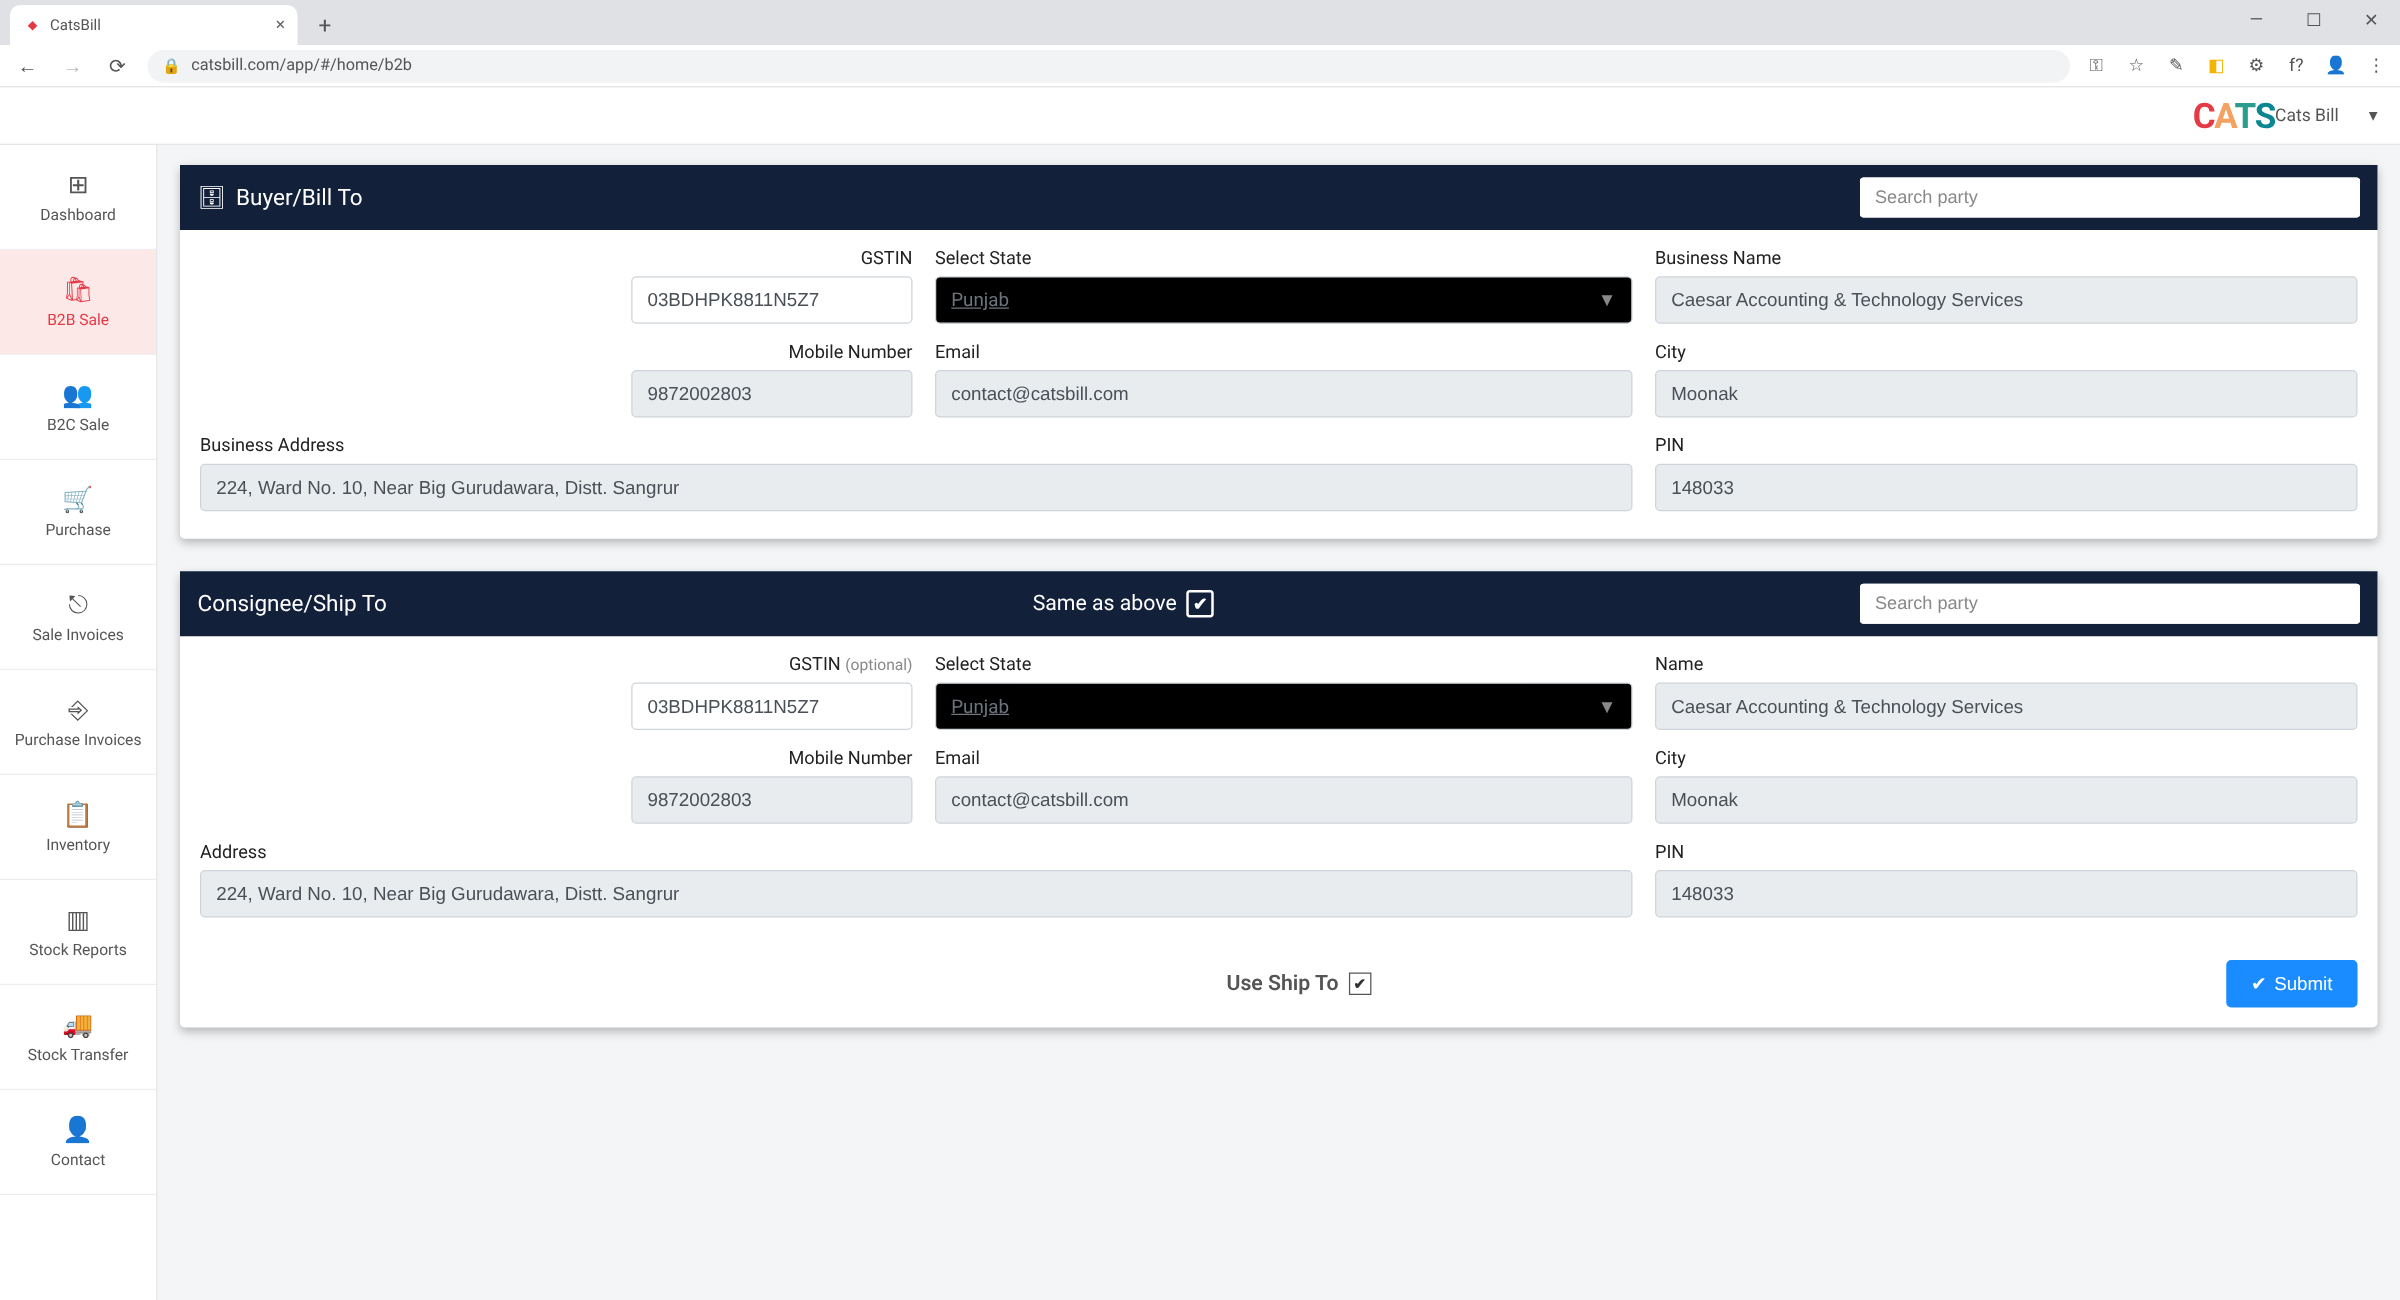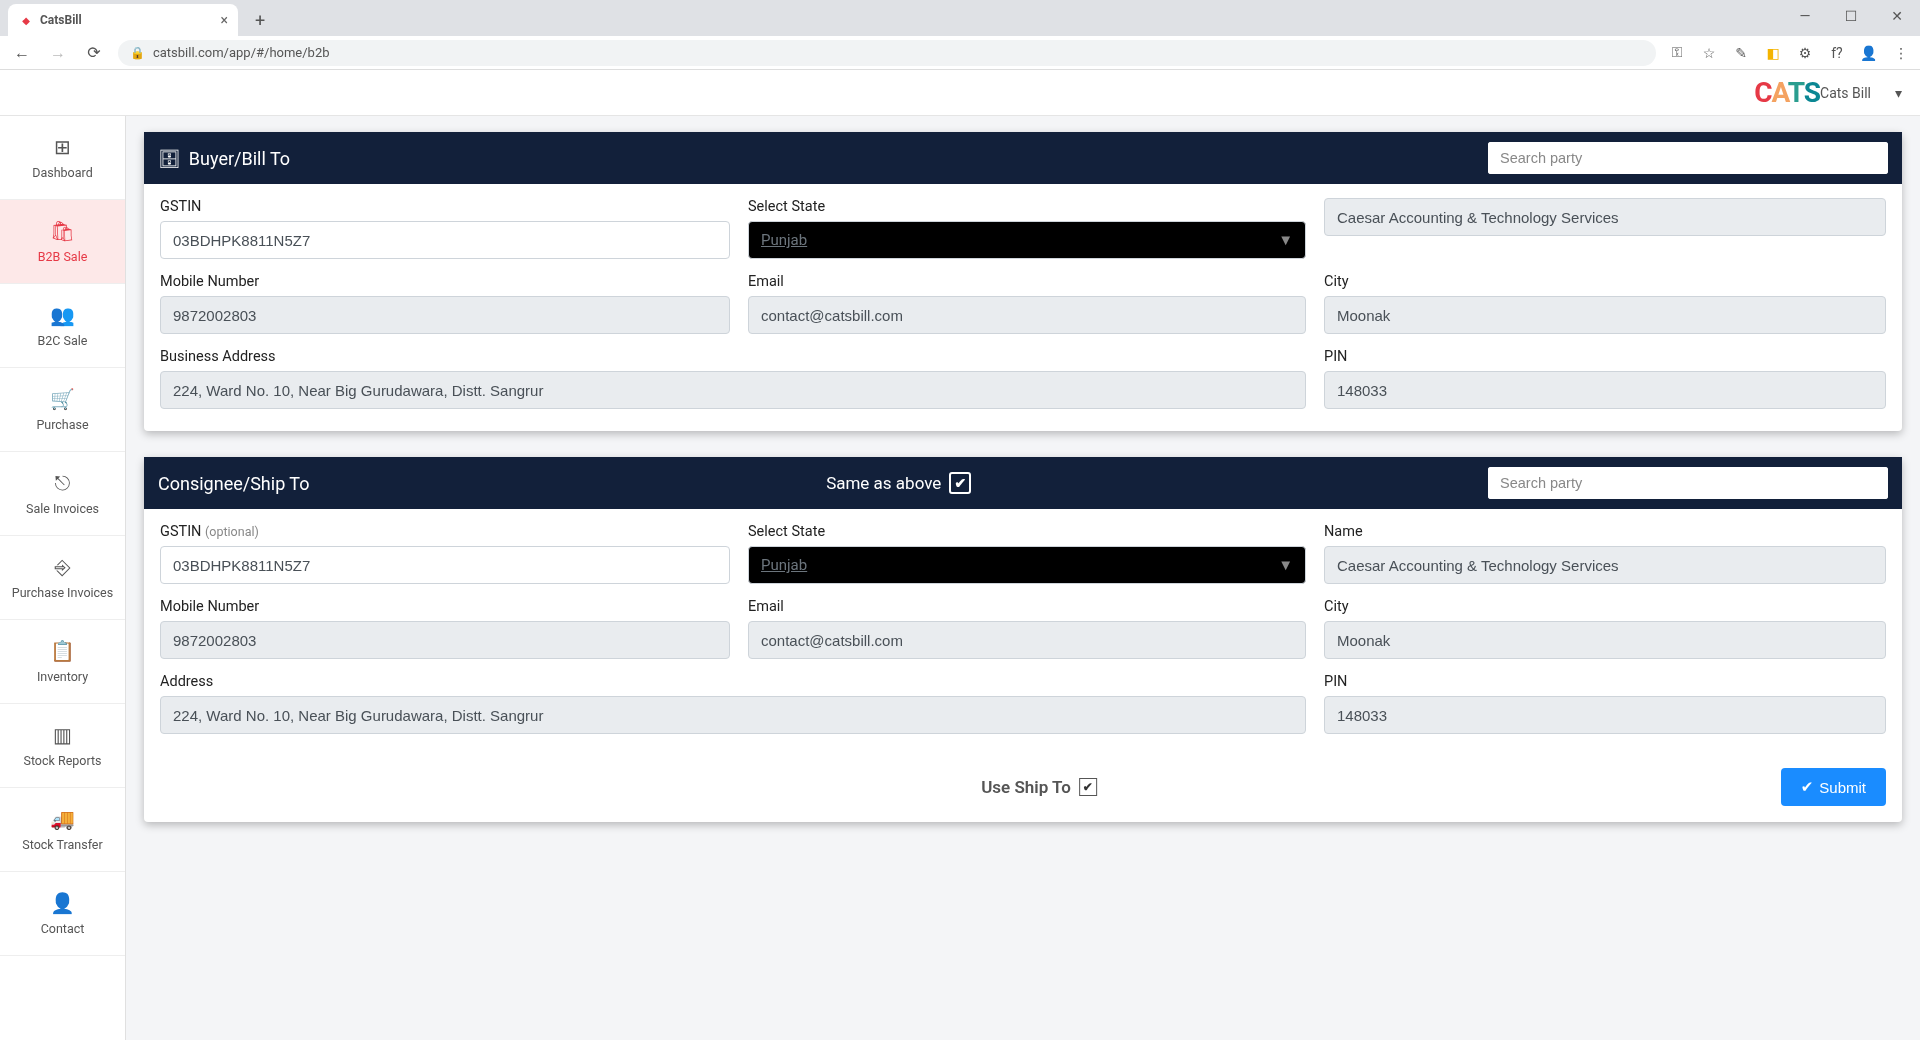--- a/index.html
+++ b/index.html
@@ -37,21 +37,21 @@
     font-size: 12px;
     color: #555;
     gap: 6px;
   }
   .tab-favicon {
     width: 16px; height: 16px;
     display:flex; align-items:center; justify-content:center;
     font-size:10px;
     color:#e63946;
   }
-  .tab-title { flex:1; overflow:hidden; text-overflow:ellipsis; white-space:nowrap;font-weight:bold;}
+  .tab-title { flex:1; overflow:hidden; text-overflow:ellipsis; white-space:nowrap;}
   .tab-close { color:#666; font-size:14px; cursor:pointer; }
   .new-tab { width:28px; height:28px; display:flex; align-items:center; justify-content:center; color:#555; font-size:18px; cursor:pointer; margin-left:8px; margin-bottom:2px;}
   .window-controls { position:absolute; right:0; top:0; display:flex; }
   .window-controls div { width:46px; height:32px; display:flex; align-items:center; justify-content:center; color:#555; cursor:pointer;}
   .addr-bar {
     background:#fff;
     height:34px;
     display:flex;
     align-items:center;
     padding:0 10px;
@@ -164,21 +164,21 @@
     align-items:center; justify-content:center;
     cursor:pointer;
   }
   .checkbox-box.checked::after {
     content:"✔"; color:#fff; font-size:14px; font-weight:bold;
   }
 
   .card-body { padding: 14px 16px 18px; }
   .form-row { display:flex; gap:18px; margin-bottom:14px; }
   .form-group { display:flex; flex-direction:column; gap:6px; }
-  .form-group.col1 { flex: 0 0 570px; }
+  .form-group.col1 { flex: 0 0 570px; align-items: flex-end; }
   .form-group.col2 { flex: 0 0 558px; }
   .form-group.col3 { flex: 1; }
   .form-group.col12 { flex: 0 0 1146px; }
   .form-label { font-size:14.5px; color:#222; }
   .form-label .opt { color:#888; font-size:12.5px; }
   .form-control {
     height:38px;
     border:1px solid #ced4da;
     border-radius:4px;
     padding:0 12px;
@@ -359,20 +359,21 @@
             <input class="form-control" value="03BDHPK8811N5Z7" style="">
           </div>
           <div class="form-group col2">
             <label class="form-label">Select State</label>
             <div class="select-wrap">
               <span>Punjab</span>
               <span class="caret">▼</span>
             </div>
           </div>
           <div class="form-group col3">
+            <label class="form-label">Business Name</label>
             <input class="form-control readonly" readonly="" value="Caesar Accounting &amp; Technology Services" style="">
           </div>
         </div>
         <div class="form-row">
           <div class="form-group col1">
             <label class="form-label">Mobile Number</label>
             <input class="form-control readonly" readonly="" value="9872002803" style="">
           </div>
           <div class="form-group col2">
             <label class="form-label">Email</label>

